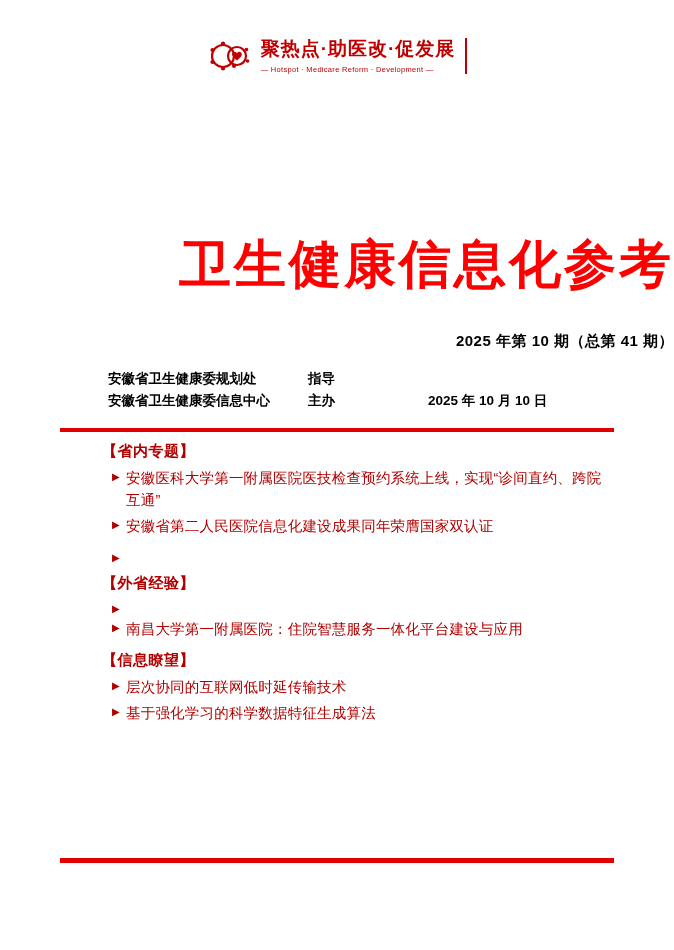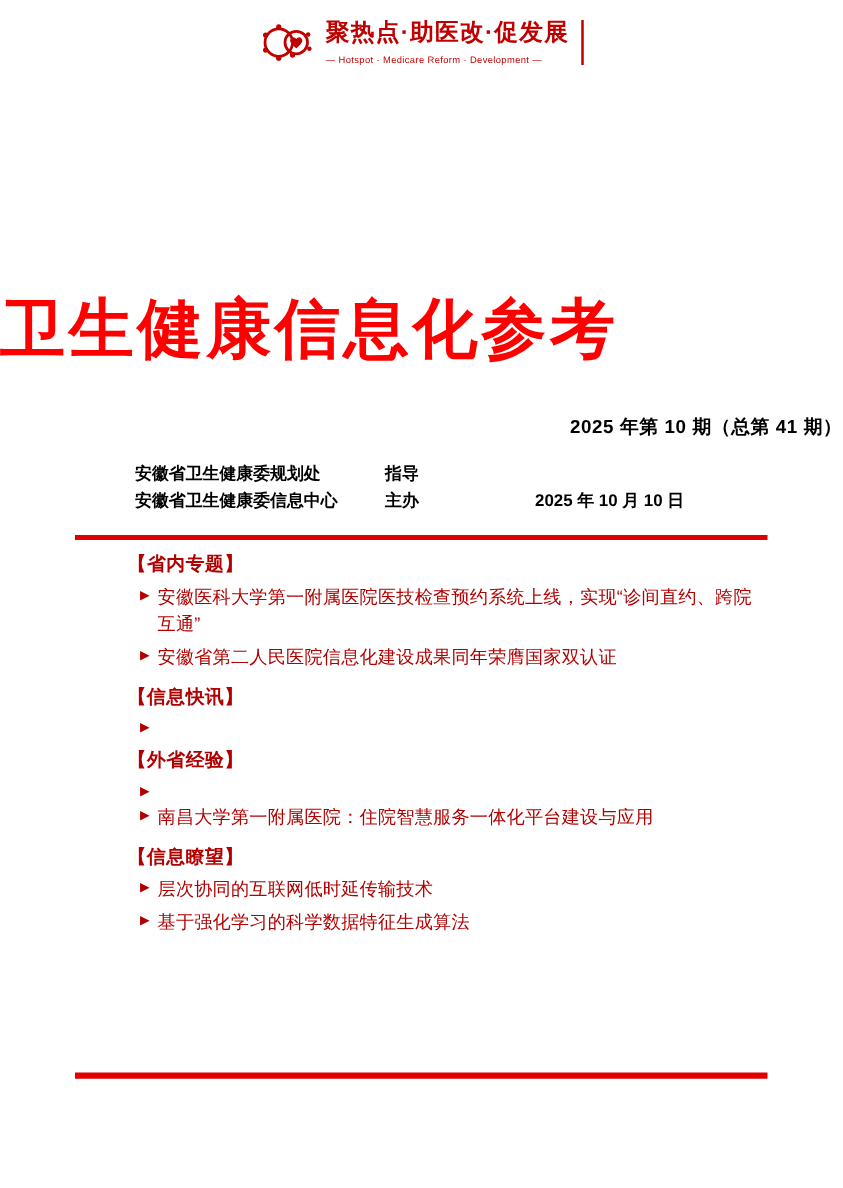--- a/index.html
+++ b/index.html
@@ -18,21 +18,21 @@
   .page {
     position: relative;
     width: 674px;
     height: 950px;
     box-sizing: border-box;
   }
 
   
   .masthead {
     position: absolute;
-    top: 8px;
+    top: 30px;
     left: 0;
     right: 0;
     height: 52px;
     display: flex;
     align-items: center;
     justify-content: center;
   }
   .masthead-inner {
     display: flex;
     align-items: center;
@@ -69,21 +69,21 @@
     margin-top: 6px;
     white-space: nowrap;
   }
 
   
   .doc-title {
     position: absolute;
     top: 238px;
     left: 0;
     right: 0;
-    text-align: left;
+    text-align: right;
     font-family: "Liberation Sans", sans-serif;
     font-weight: bold;
     font-size: 52px;
     letter-spacing: 3px;
     color: #ff0000;
     line-height: 1;
   }
 
   .issue-line {
     position: absolute;
@@ -231,21 +231,20 @@
         <span class="bullet">▶</span>
         <span class="entry-text">安徽医科大学第一附属医院医技检查预约系统上线，实现“诊间直约、跨院互通”</span>
       </div>
       <div class="entry">
         <span class="bullet">▶</span>
         <span class="entry-text">安徽省第二人民医院信息化建设成果同年荣膺国家双认证</span>
       </div>
     </div>
 
     <div class="section">
-      <div class="section-head">【信息快讯】</div>
       <div class="entry">
         <span class="bullet">▶</span>
       </div>
     </div>
 
     <div class="section">
       <div class="section-head">【外省经验】</div>
       <div class="entry">
         <span class="bullet">▶</span>
       </div>

